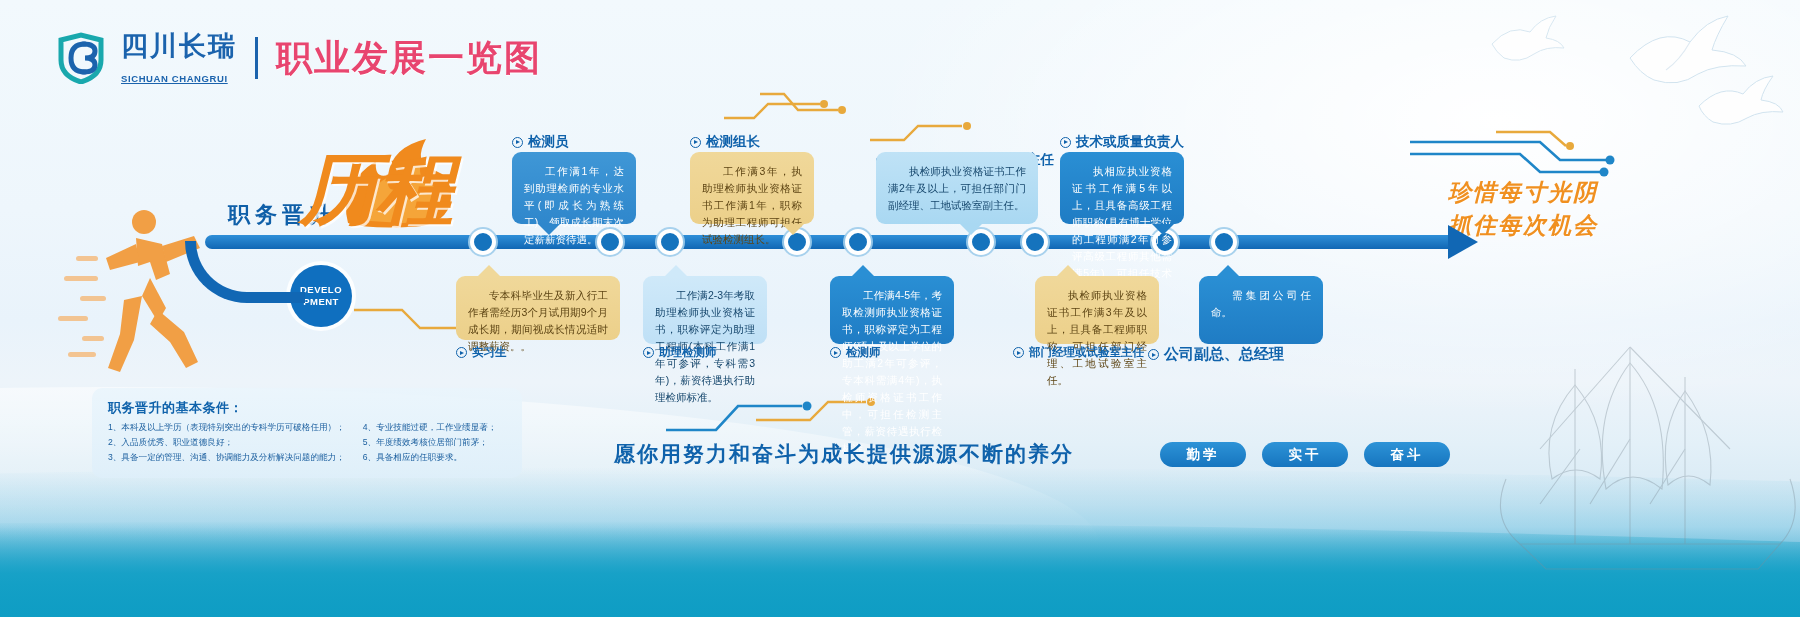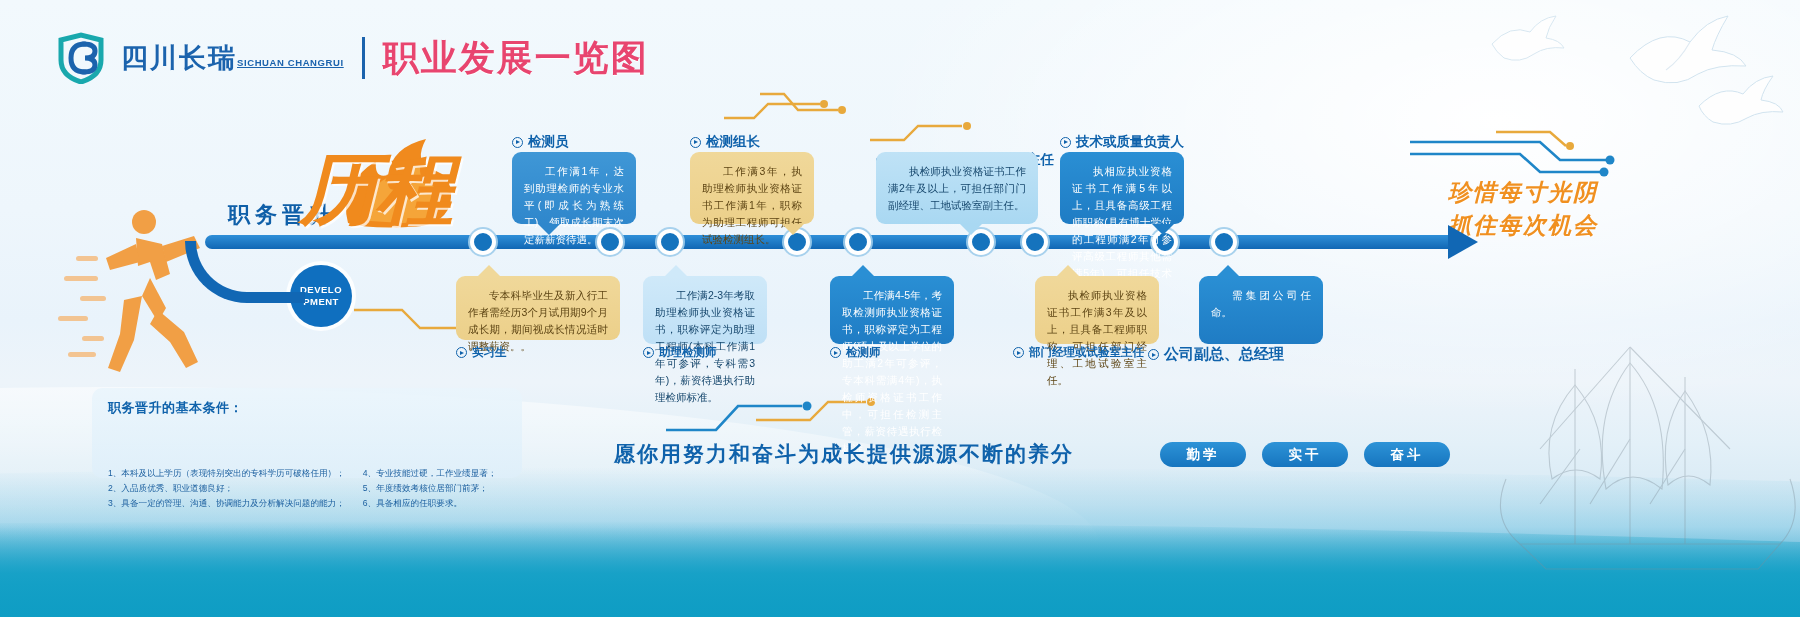--- a/index.html
+++ b/index.html
@@ -37,21 +37,21 @@
 
   
   .ship { position:absolute; right:-10px; bottom:28px; width:330px; height:260px; opacity:.42; pointer-events:none;}
 
   
   .runner { position:absolute; left:58px; top:200px; width:160px; height:180px; pointer-events:none;}
 
   
   .header { position:absolute; left:55px; top:32px; display:flex; align-items:center; gap:14px;}
   .logo-mark { width:52px; height:52px; flex:0 0 auto;}
-  .logo-text { display:flex; flex-direction:row; justify-content:space-between;}
+  .logo-text { display:flex; flex-direction:column; justify-content:space-between;}
   .logo-cn { font-size:27px; font-weight:bold; color:#1b63ad; letter-spacing:2px; line-height:1.05;}
   .logo-en { font-size:9.5px; font-weight:bold; color:#1b63ad; letter-spacing:.6px; margin-top:13px;text-decoration:underline;}
   .logo-div { width:3px; height:42px; background:#1b63ad; margin:0 4px;}
   .page-title { font-size:36px; font-weight:bold; color:#e8456f; letter-spacing:2px; line-height:1;
                 text-shadow:0 1px 0 #fff;}
 
   
   .badge-zwjs { position:absolute; left:228px; top:200px; font-size:22px; font-weight:bold; color:#0f5fa8; letter-spacing:5px;}
   .badge-licheng { position:absolute; left:300px; top:150px; font-size:78px; font-weight:bold; font-style:italic;
                    color:#f08a1d; letter-spacing:-2px; line-height:1;
@@ -98,23 +98,23 @@
                 display:flex; align-items:center; gap:5px;}
   .card-title .ring { width:11px;height:11px;border:1.3px solid #0f62ab;border-radius:50%;
                       display:inline-flex;align-items:center;justify-content:center;}
   .card-title .ring i { width:0;height:0;border-left:4px solid #0f62ab;border-top:2.6px solid transparent;
                         border-bottom:2.6px solid transparent;}
 
   
   .cond { position:absolute; left:92px; top:388px; width:430px; height:90px;
           background:linear-gradient(180deg,rgba(234,245,252,.9),rgba(222,239,250,.85));
           border-radius:10px; padding:11px 16px;}
-  .cond h3 { font-size:13px; color:#0f62ab; font-weight:bold; margin-bottom:9px; letter-spacing:.5px;}
+  .cond h3 { font-size:13px; color:#0f62ab; font-weight:bold; margin-bottom:3px; letter-spacing:.5px;}
   .cond .cols { display:flex; gap:18px;}
-  .cond ol { list-style:none;margin-top:40px;}
+  .cond ol { list-style:none;}
   .cond li { font-size:8.6px; color:#1a5e9e; line-height:1.72; white-space:nowrap;}
 
   
   .footer-slogan { position:absolute; left:614px; top:440px; font-size:21px; font-weight:bold; color:#0f62ab;
                    letter-spacing:2px; white-space:nowrap;}
   .pills { position:absolute; left:1160px; top:442px; display:flex; gap:16px;}
   .pill { min-width:86px; height:25px; border-radius:13px; background:linear-gradient(180deg,#2d93d7,#1675bf);
           color:#fff; font-size:13.5px; font-weight:bold; letter-spacing:3px;
           display:flex; align-items:center; justify-content:center;}
 

